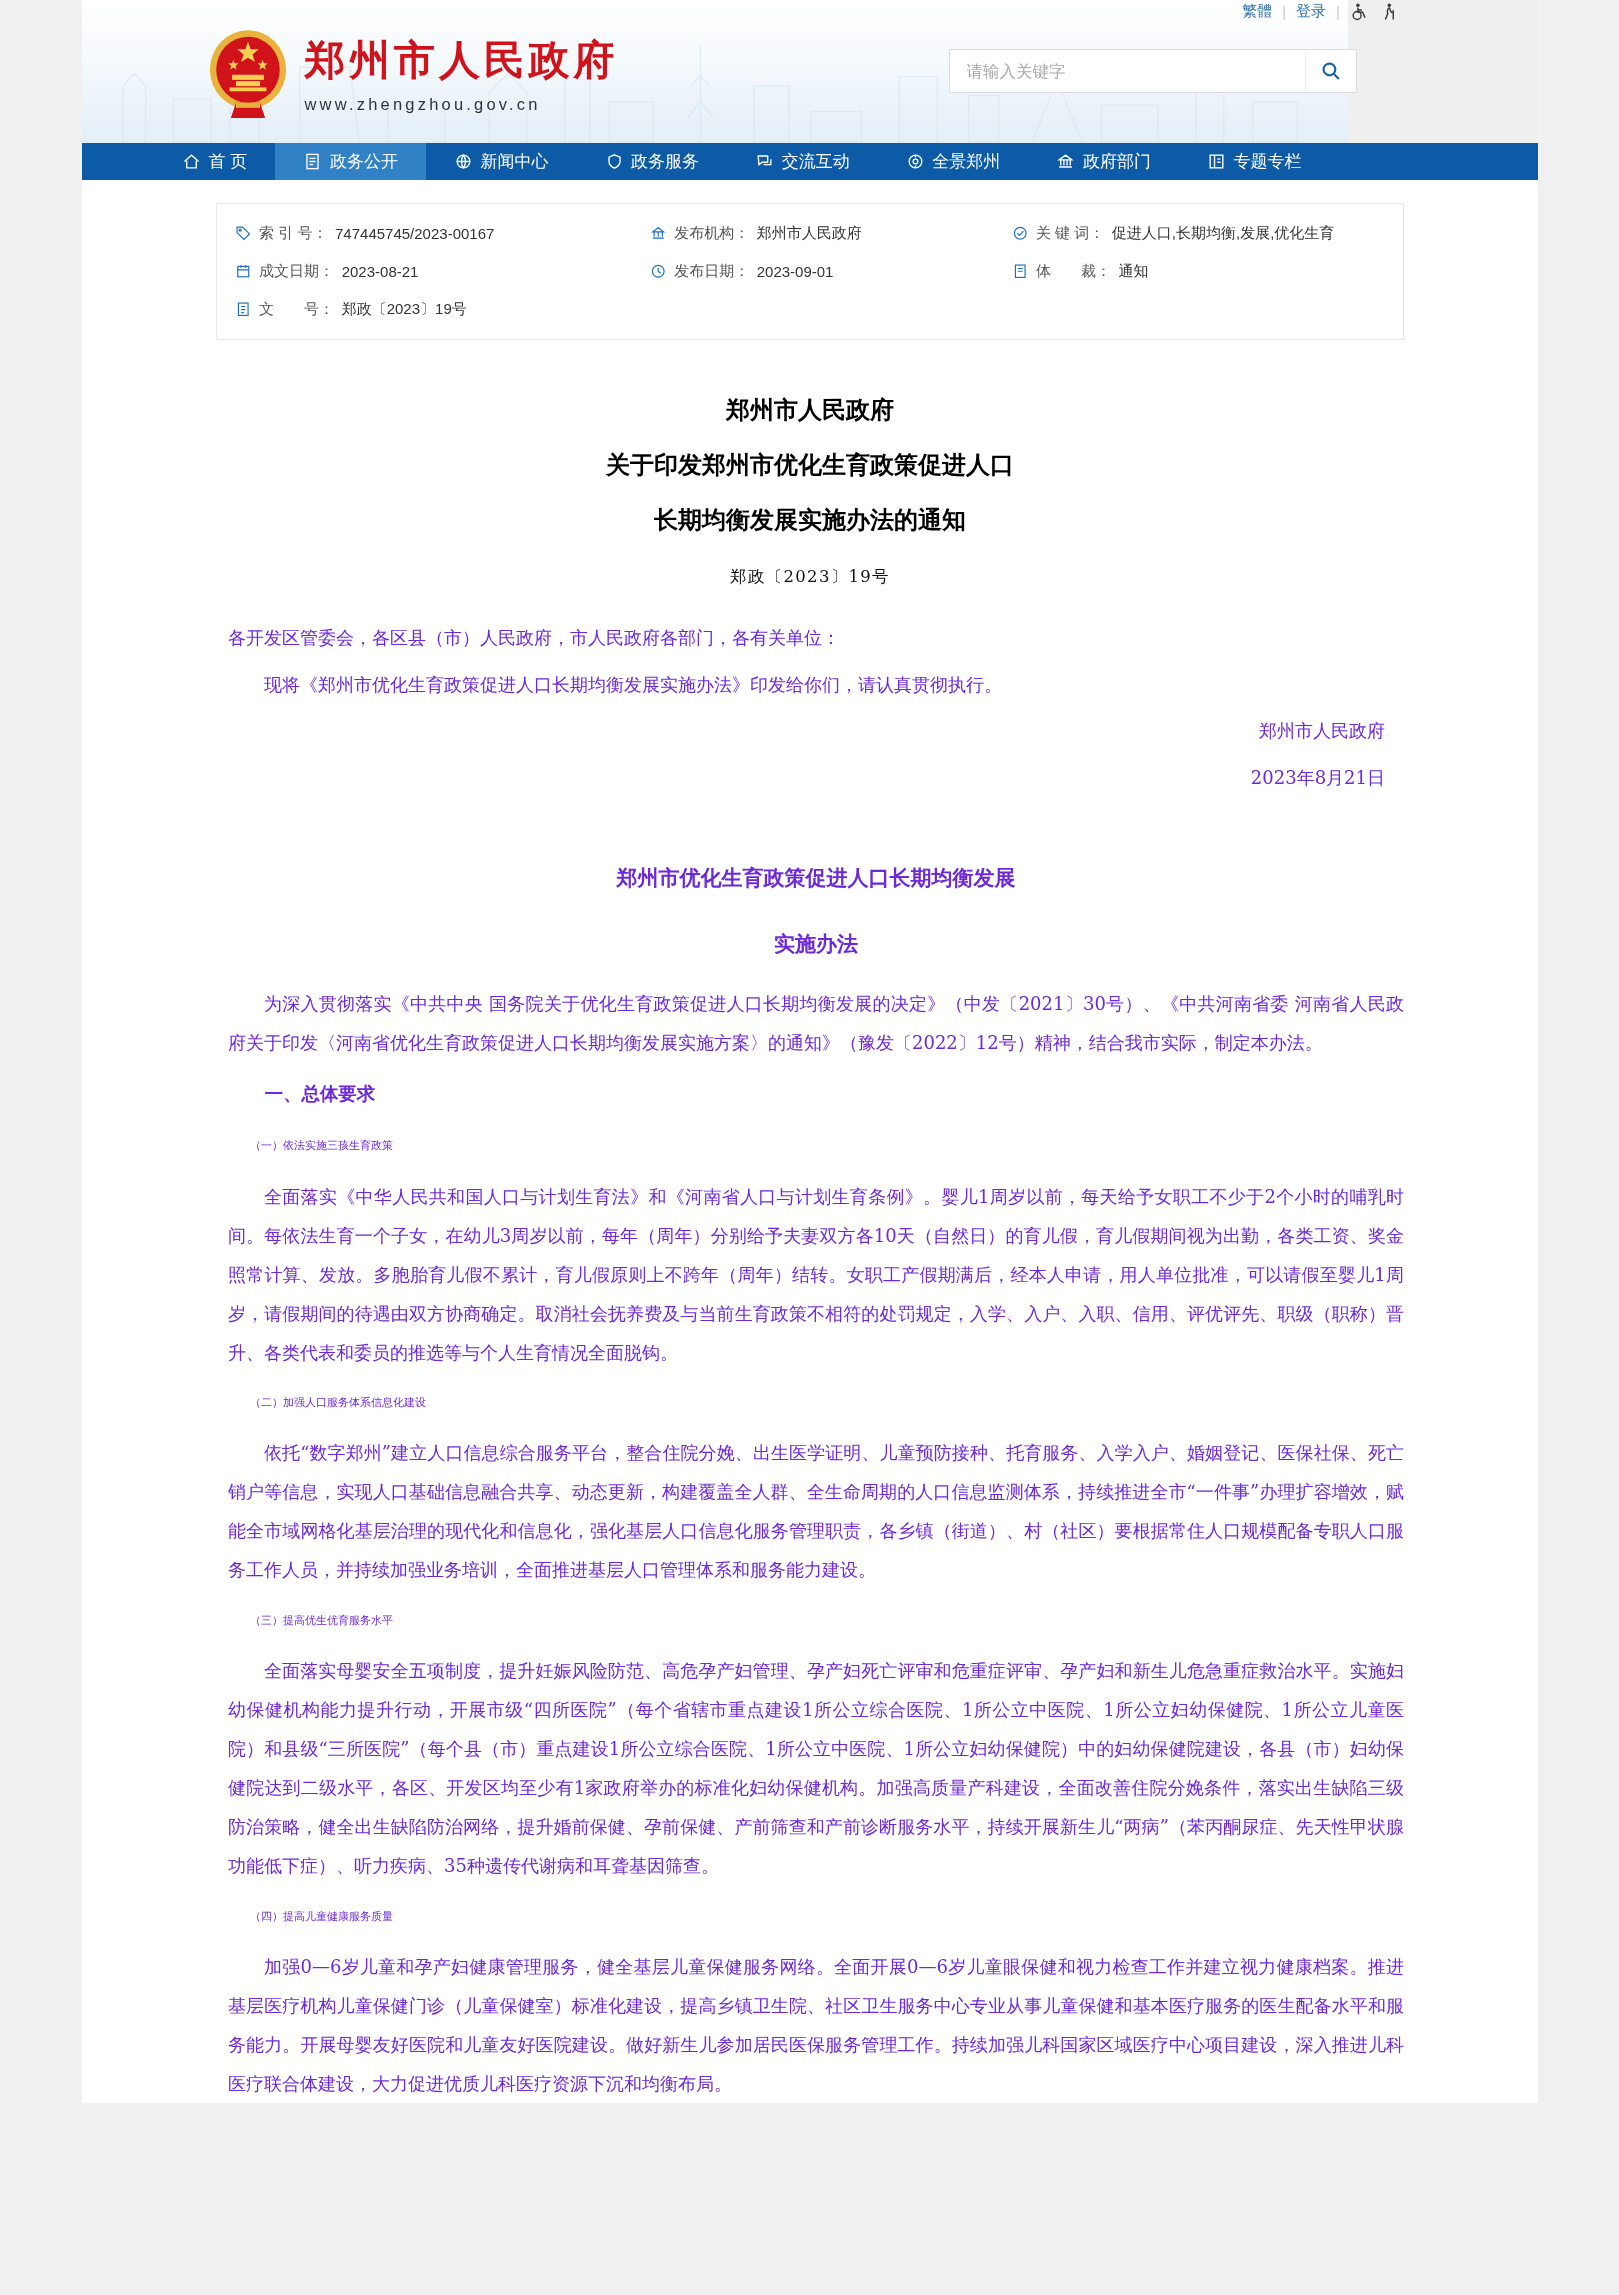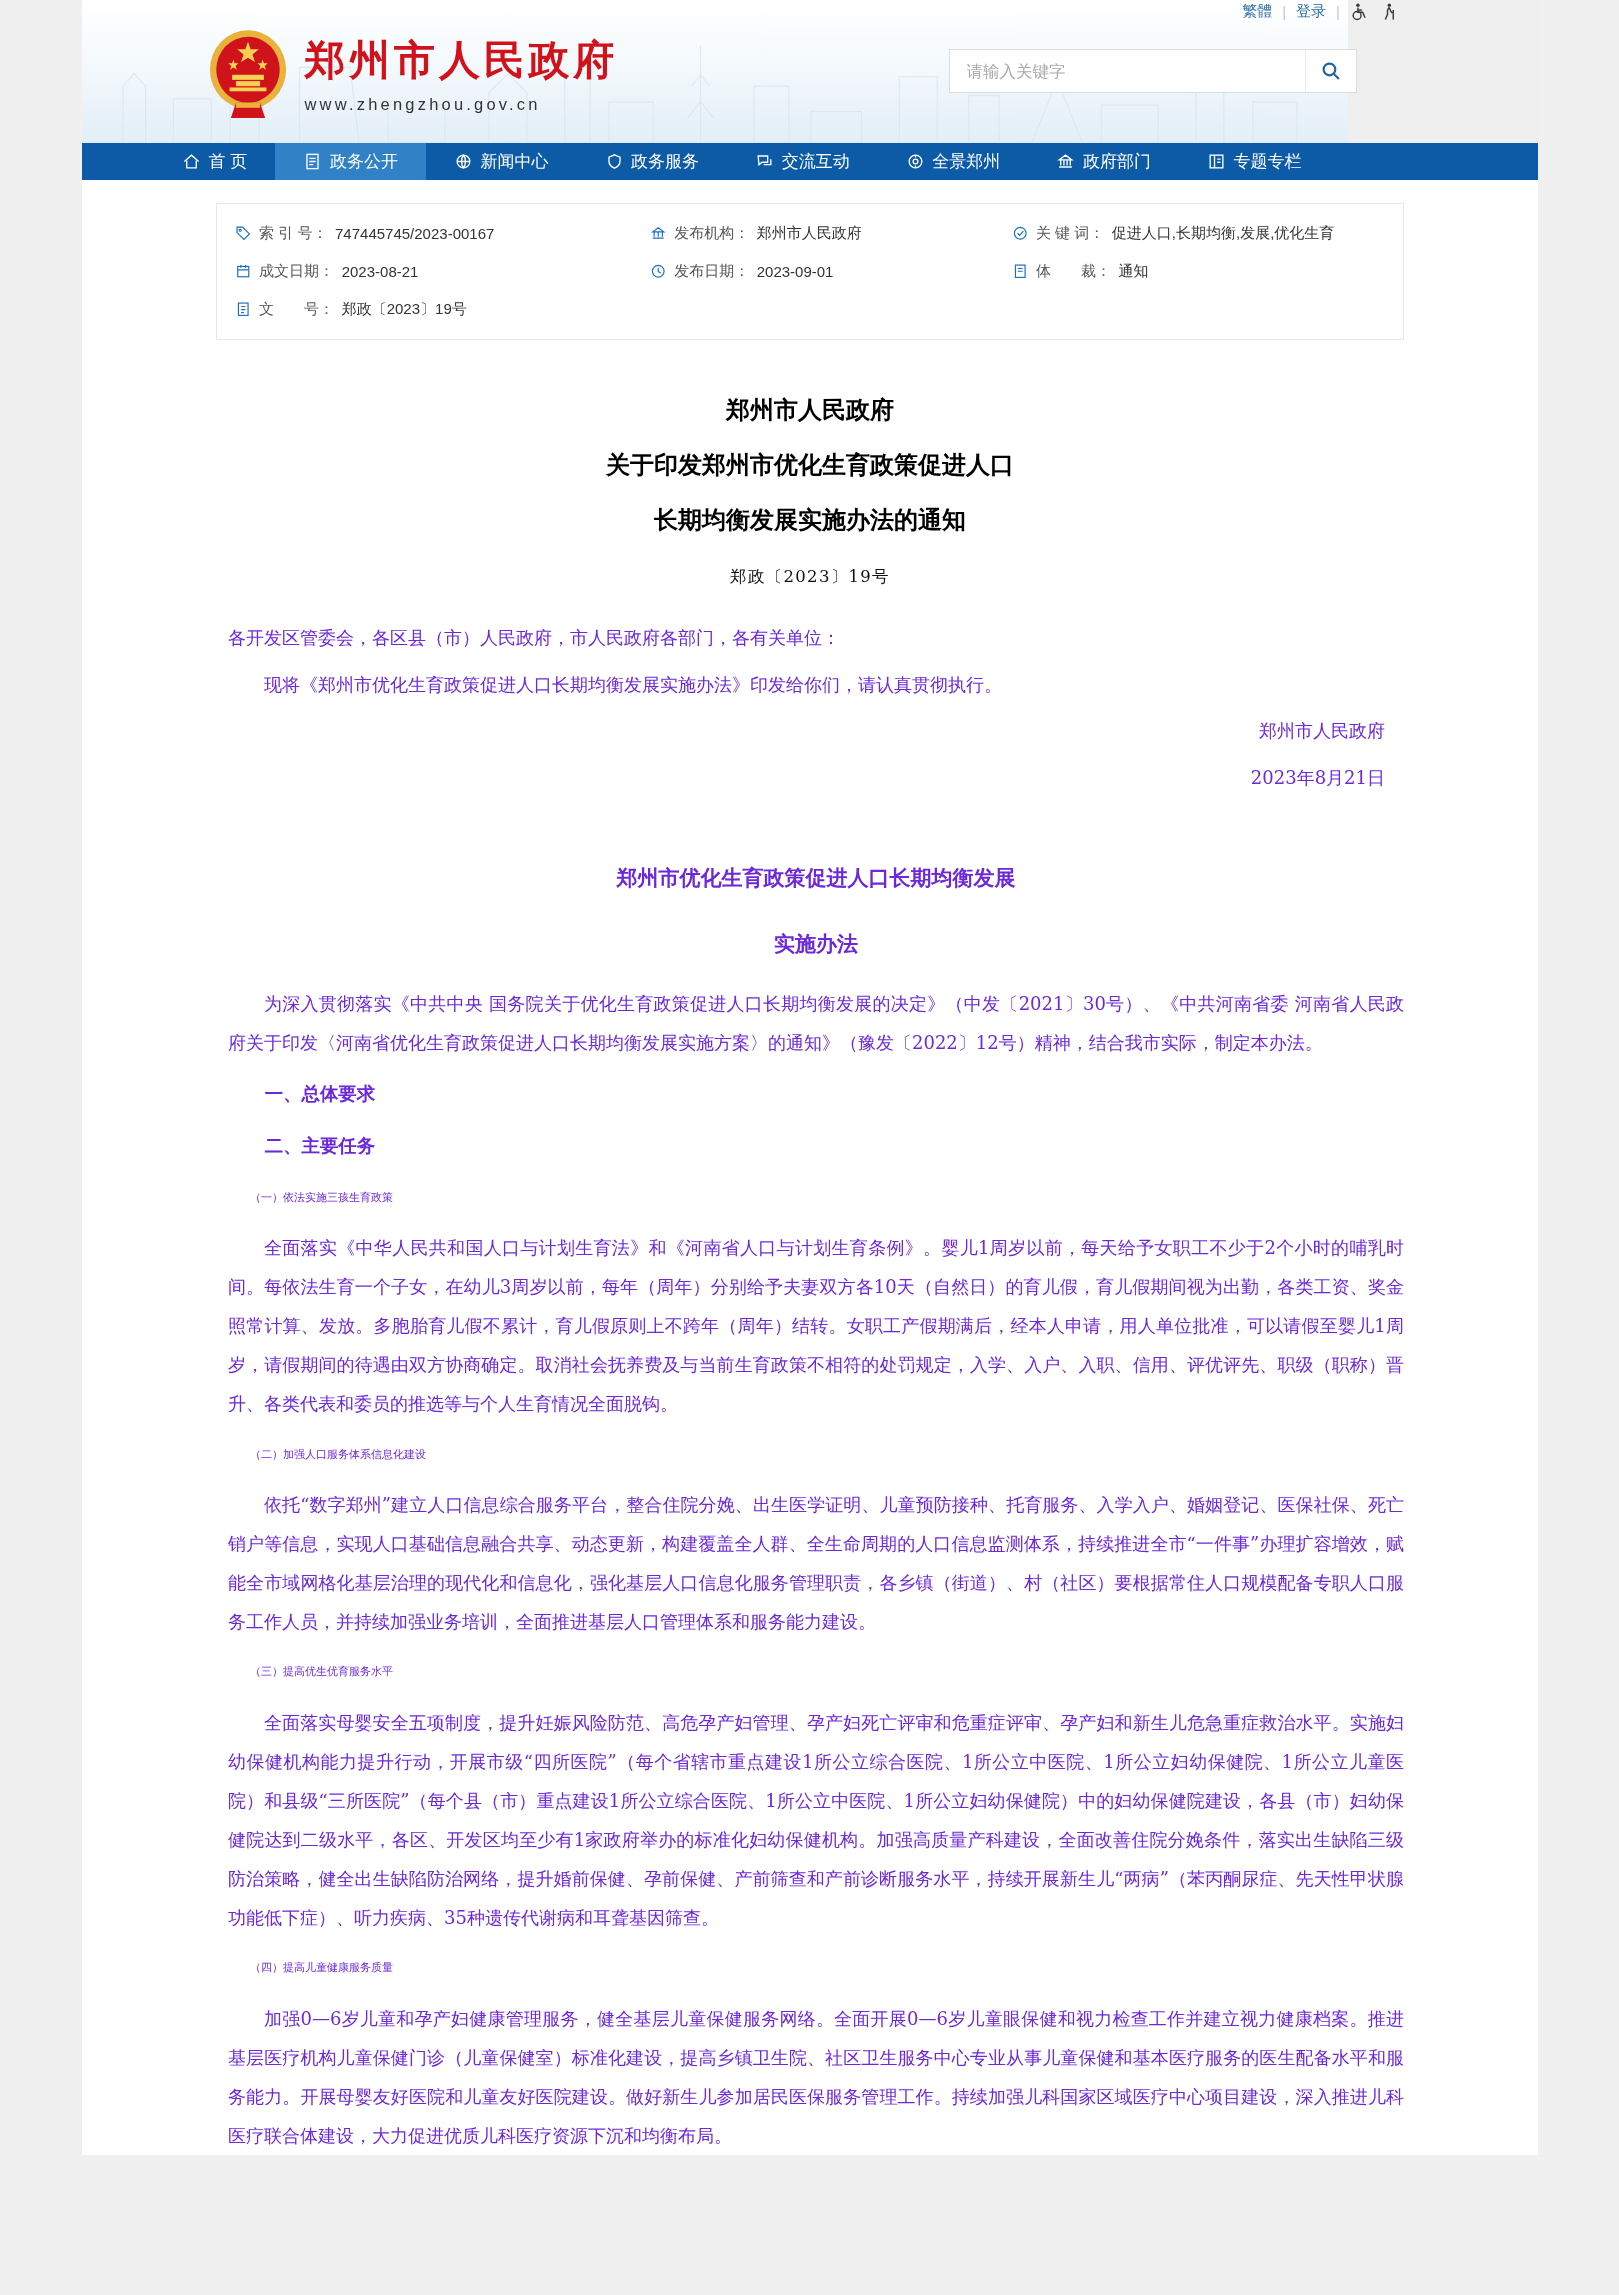--- a/index.html
+++ b/index.html
@@ -278,21 +278,20 @@
 
     <div class="article">
         <div class="para no-indent">各开发区管委会，各区县（市）人民政府，市人民政府各部门，各有关单位：</div>
         <div class="para">现将《郑州市优化生育政策促进人口长期均衡发展实施办法》印发给你们，请认真贯彻执行。</div>
         <div class="para right">郑州市人民政府</div>
         <div class="para right">2023年8月21日</div>
         <div class="center-title first">郑州市优化生育政策促进人口长期均衡发展</div>
         <div class="center-title">实施办法</div>
         <div class="para">为深入贯彻落实《中共中央 国务院关于优化生育政策促进人口长期均衡发展的决定》（中发〔2021〕30号）、《中共河南省委 河南省人民政府关于印发〈河南省优化生育政策促进人口长期均衡发展实施方案〉的通知》（豫发〔2022〕12号）精神，结合我市实际，制定本办法。</div>
         <div class="sec-h1">一、总体要求</div>
-        <div class="sec-h1">二、主要任务</div>
         <div class="sec-h2">（一）依法实施三孩生育政策</div>
         <div class="para">全面落实《中华人民共和国人口与计划生育法》和《河南省人口与计划生育条例》。婴儿1周岁以前，每天给予女职工不少于2个小时的哺乳时间。每依法生育一个子女，在幼儿3周岁以前，每年（周年）分别给予夫妻双方各10天（自然日）的育儿假，育儿假期间视为出勤，各类工资、奖金照常计算、发放。多胞胎育儿假不累计，育儿假原则上不跨年（周年）结转。女职工产假期满后，经本人申请，用人单位批准，可以请假至婴儿1周岁，请假期间的待遇由双方协商确定。取消社会抚养费及与当前生育政策不相符的处罚规定，入学、入户、入职、信用、评优评先、职级（职称）晋升、各类代表和委员的推选等与个人生育情况全面脱钩。</div>
         <div class="sec-h2">（二）加强人口服务体系信息化建设</div>
         <div class="para">依托“数字郑州”建立人口信息综合服务平台，整合住院分娩、出生医学证明、儿童预防接种、托育服务、入学入户、婚姻登记、医保社保、死亡销户等信息，实现人口基础信息融合共享、动态更新，构建覆盖全人群、全生命周期的人口信息监测体系，持续推进全市“一件事”办理扩容增效，赋能全市域网格化基层治理的现代化和信息化，强化基层人口信息化服务管理职责，各乡镇（街道）、村（社区）要根据常住人口规模配备专职人口服务工作人员，并持续加强业务培训，全面推进基层人口管理体系和服务能力建设。</div>
         <div class="sec-h2">（三）提高优生优育服务水平</div>
         <div class="para">全面落实母婴安全五项制度，提升妊娠风险防范、高危孕产妇管理、孕产妇死亡评审和危重症评审、孕产妇和新生儿危急重症救治水平。实施妇幼保健机构能力提升行动，开展市级“四所医院”（每个省辖市重点建设1所公立综合医院、1所公立中医院、1所公立妇幼保健院、1所公立儿童医院）和县级“三所医院”（每个县（市）重点建设1所公立综合医院、1所公立中医院、1所公立妇幼保健院）中的妇幼保健院建设，各县（市）妇幼保健院达到二级水平，各区、开发区均至少有1家政府举办的标准化妇幼保健机构。加强高质量产科建设，全面改善住院分娩条件，落实出生缺陷三级防治策略，健全出生缺陷防治网络，提升婚前保健、孕前保健、产前筛查和产前诊断服务水平，持续开展新生儿“两病”（苯丙酮尿症、先天性甲状腺功能低下症）、听力疾病、35种遗传代谢病和耳聋基因筛查。</div>
         <div class="sec-h2">（四）提高儿童健康服务质量</div>
         <div class="para">加强0—6岁儿童和孕产妇健康管理服务，健全基层儿童保健服务网络。全面开展0—6岁儿童眼保健和视力检查工作并建立视力健康档案。推进基层医疗机构儿童保健门诊（儿童保健室）标准化建设，提高乡镇卫生院、社区卫生服务中心专业从事儿童保健和基本医疗服务的医生配备水平和服务能力。开展母婴友好医院和儿童友好医院建设。做好新生儿参加居民医保服务管理工作。持续加强儿科国家区域医疗中心项目建设，深入推进儿科医疗联合体建设，大力促进优质儿科医疗资源下沉和均衡布局。</div>
       </div>
 

